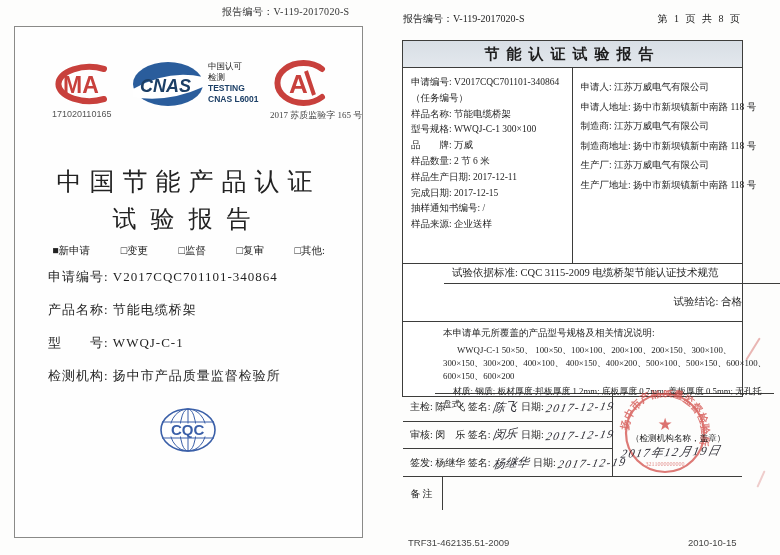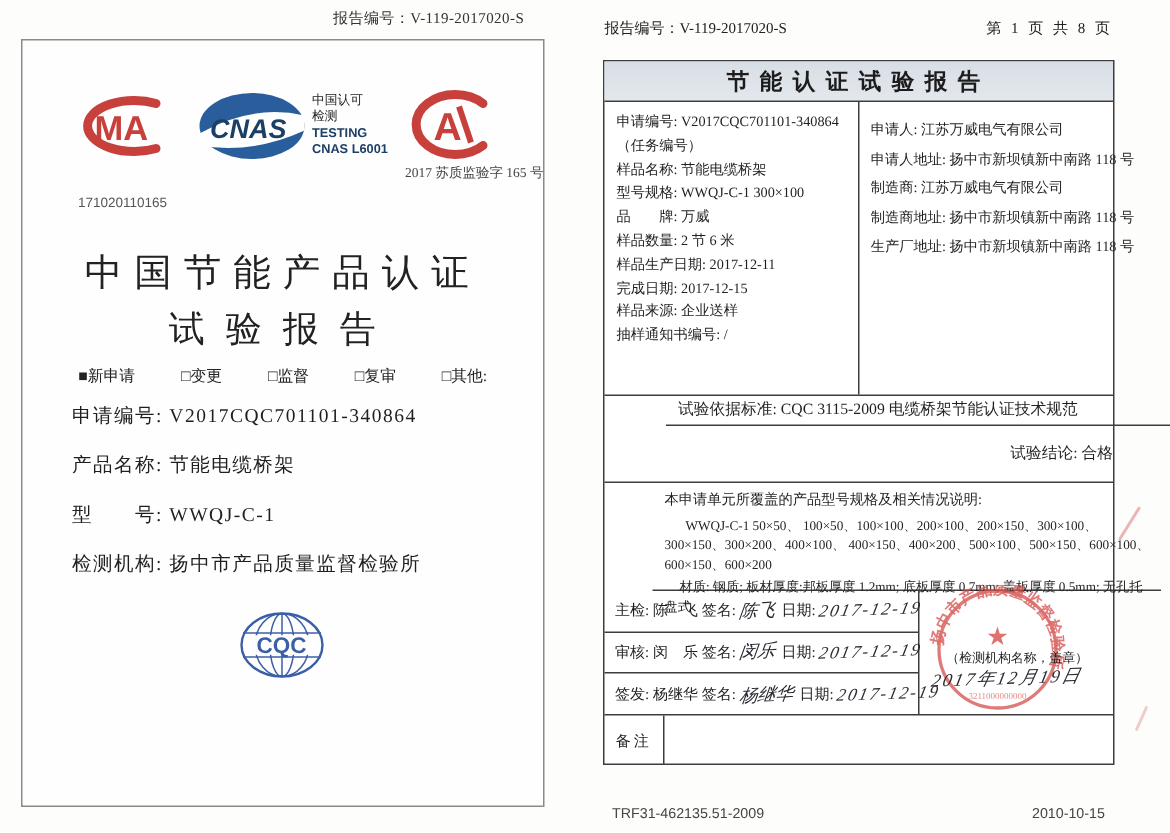--- a/index.html
+++ b/index.html
@@ -12,42 +12,42 @@
     overflow: hidden;
   }
   .abs { position: absolute; }
 
   
   .lp-report-no { left: 222px; top: 5px; width: 140px; font-size: 10px; color:#333; letter-spacing: .3px; }
   .lp-border { left: 14px; top: 26px; width: 349px; height: 512px; border: 1px solid #8a8a88; background:#fefefe; }
 
   .logo-row { left: 14px; top: 55px; width: 349px; height: 70px; }
   .cma-logo { left: 32px; top: 5px; }
-  .cma-number { left: 38px; top: 54px; font-size: 9px; color:#555; font-family:"Liberation Sans",sans-serif;margin-top:21px; }
+  .cma-number { left: 38px; top: 54px; font-size: 9px; color:#555; font-family:"Liberation Sans",sans-serif; }
   .cnas-logo { left: 116px; top: 4px; }
   .cnas-textblock { left: 194px; top: 6px; font-size: 8.5px; line-height: 11px; color:#222; }
   .cnas-textblock .en { font-family: "Liberation Sans", sans-serif; font-weight: bold; color:#1c3f66; }
   .cal-logo { left: 258px; top: 4px; }
   .cal-number { left: 256px; top: 54px; font-size: 9px; color:#444; }
 
   .lp-title1 { left: 14px; top: 165px; width: 349px; text-align: center; font-size: 25px; letter-spacing: 8px; color:#222; font-weight: 500;}
   .lp-title2 { left: 14px; top: 203px; width: 349px; text-align: center; font-size: 24px; letter-spacing: 14px; color:#222; font-weight: 500;}
   .lp-checkrow { left: 14px; top: 244px; width: 349px; text-align: center; font-size: 10.5px; color:#222; }
   .lp-checkrow span { margin: 0 14px; }
 
   .lp-fields { left: 48px; top: 268px; font-size: 13px; }
   .lp-field { margin-bottom: 15px; letter-spacing: 1px; }
 
   .cqc-logo { left: 158px; top: 405px; }
 
   
   .rp-report-no { left: 403px; top: 12px; font-size: 10px; color:#222; }
   .rp-page-no { left: 600px; top: 12px; width: 142px; text-align: right; font-size: 10px; color:#222; letter-spacing: 2px; }
 
-  .rp-table { left: 402px; top: 40px; width: 341px; height: 470px; border: 1.4px solid #3d3d3b; background: #fff; }
+  .rp-table { left: 402px; top: 40px; width: 341px; height: 357px; border: 1.4px solid #3d3d3b; background: #fff; }
   .rp-row { position: absolute; left: 0; width: 100%; border-bottom: 1px solid #3d3d3b; }
   .rp-titlebar { top: 0; height: 27px; background: linear-gradient(180deg,#d8dee5,#e3e8ed); display:flex; align-items:center; justify-content:center;
                  font-size: 15px; font-weight: bold; letter-spacing: 7px; color:#1c1c1c; }
   .rp-info { top: 27px; height: 196px; display: flex; }
   .rp-info-left { width: 50%; border-right: 1px solid #3d3d3b; padding: 7px 6px 0 8px; }
   .rp-info-left div { font-size: 9.5px; line-height: 15.8px; white-space: nowrap; }
   .rp-info-right { width: 50%; padding: 10px 4px 0 8px; }
   .rp-info-right div { font-size: 9.5px; line-height: 19.5px; white-space: nowrap; }
   .rp-standard { top: 221px; height: 22px; display:flex; align-items:center; padding-left: 8px; font-size: 10.5px; margin-left: 41px; }
   .rp-conclusion { top: 245px; height: 36px; padding: 9px 0 0 8px; font-size: 10.5px; text-align: right; }
@@ -149,28 +149,29 @@
   <div class="rp-row rp-info">
     <div class="rp-info-left">
       <div>申请编号: V2017CQC701101-340864</div>
       <div>（任务编号）</div>
       <div>样品名称: 节能电缆桥架</div>
       <div>型号规格: WWQJ-C-1 300×100</div>
       <div>品　　牌: 万威</div>
       <div>样品数量: 2 节 6 米</div>
       <div>样品生产日期: 2017-12-11</div>
       <div>完成日期: 2017-12-15</div>
+      <div>抽样通知书编号: /</div>
       <div>样品来源: 企业送样</div>
-      <div>抽样通知书编号: /</div>
     </div>
     <div class="rp-info-right">
       <div>申请人: 江苏万威电气有限公司</div>
       <div>申请人地址: 扬中市新坝镇新中南路 118 号</div>
       <div>制造商: 江苏万威电气有限公司</div>
       <div>制造商地址: 扬中市新坝镇新中南路 118 号</div>
+      <div>生产厂: 江苏万威电气有限公司</div>
       <div>生产厂地址: 扬中市新坝镇新中南路 118 号</div>
     </div>
   </div>
 
   <div class="rp-row rp-standard">试验依据标准: CQC 3115-2009 电缆桥架节能认证技术规范</div>
 
   <div class="rp-row rp-conclusion">试验结论: 合格</div>
 
   <div class="rp-row rp-coverage">
     <div class="rp-coverage-title">本申请单元所覆盖的产品型号规格及相关情况说明:</div>

